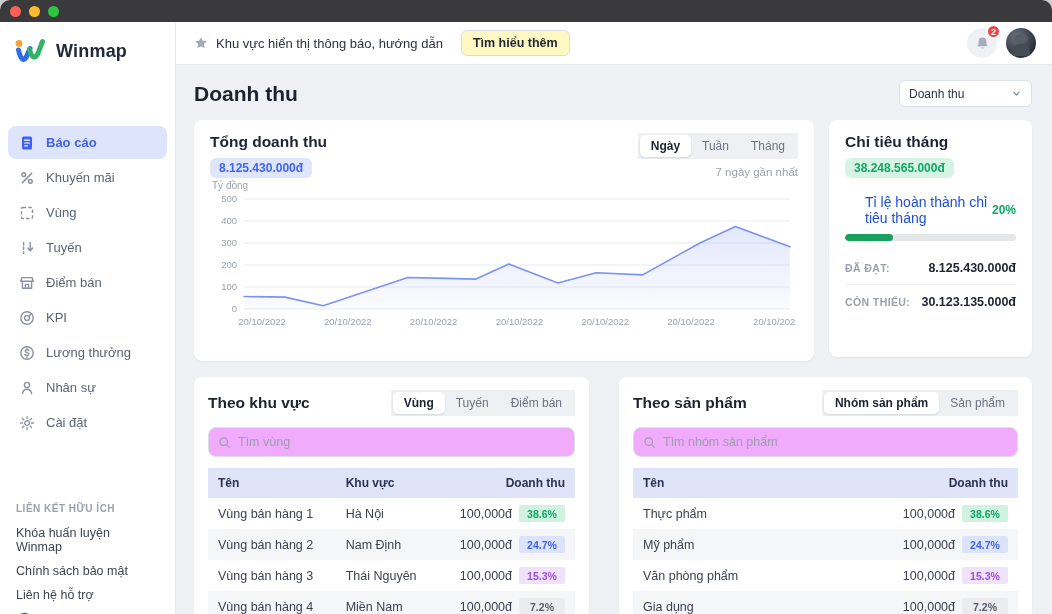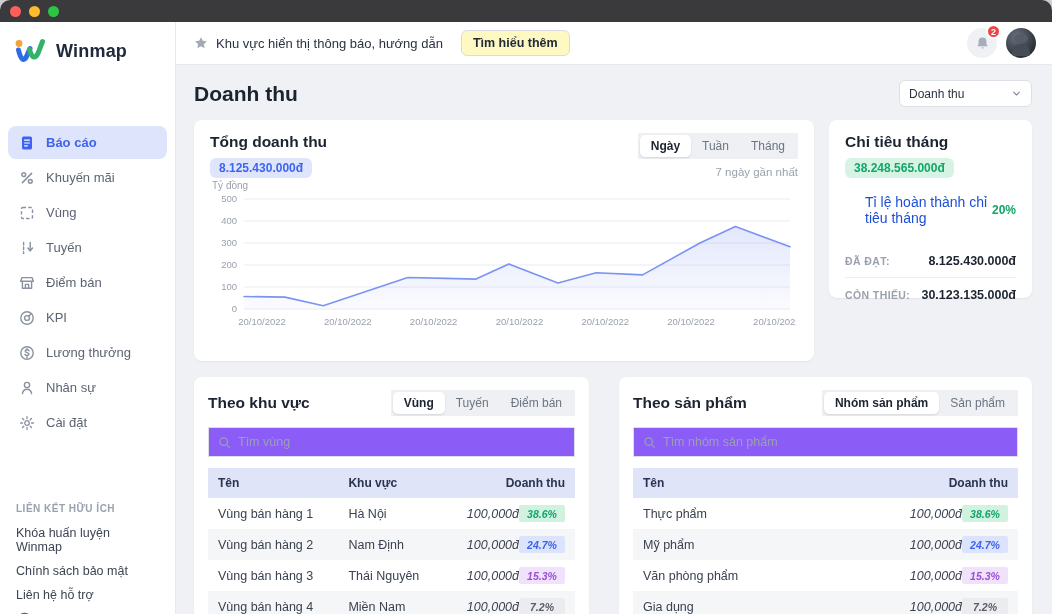--- a/index.html
+++ b/index.html
@@ -68,50 +68,50 @@
   .big-badge { display:inline-block; margin-top:7px; font-size:12px; font-weight:700; padding:3px 9px; border-radius:6px; }
   .big-badge.blue { background:#dfe6fc; color:#3e63f0; }
   .big-badge.green { background:#d7f3e3; color:#12a668; }
   .tabs { background:#eef0f3; border-radius:1px; padding:2px; display:inline-flex; }
   .tab { font-size:12px; color:#6c7483; padding:4px 11px; border-radius:5px; cursor:pointer; white-space:nowrap; }
   .tab.active { background:#fff; color:#1c2331; font-weight:700; box-shadow:0 1px 2px rgba(16,24,40,.12); }
   .range-note { font-size:11.5px; color:#9aa1ae; text-align:right; margin-top:7px; }
   .chart-wrap { margin-top:2px; }
   .unit-label { font-size:10px; color:#9aa0ad; margin:2px 0 0 2px; }
 
-  .target-card { flex:1; height:178px; padding:13px 16px; display:flex; flex-direction:column; }
+  .target-card { flex:1; height:237px; padding:13px 16px; display:flex; flex-direction:column; }
   .prog-row { display:flex; justify-content:space-between; align-items:center; margin-top:16px; }
   .prog-label { font-size:14px; color:#1d4ed8;margin-left:20px; }
   .prog-val { font-size:12px; font-weight:700; color:#12a668; }
   .prog-bar { height:7px; background:#e4e6ea; border-radius:4px; margin-top:8px; overflow:hidden; }
   .prog-fill { height:100%; background:#17a05e; border-radius:4px; }
   .kv-row { display:flex; justify-content:space-between; align-items:center; padding:10px 0 9px 0; border-bottom:1px solid #eceef2; }
   .kv-row:last-of-type { border-bottom:none; }
   .kv-key { font-size:10.5px; font-weight:600; letter-spacing:.4px; color:#9aa1ae; }
   .kv-val { font-size:12.5px; font-weight:800; color:#1c2331; }
   .target-note { margin-top:auto; font-size:12px; line-height:1.45; color:#9aa1ae; padding-bottom:2px; }
 
   .row2 { display:flex; gap:30px; margin-top:16px; }
   .table-card { padding:13px 14px; height:310px; }
   .table-card.region { width:395px; flex-shrink:0; }
   .table-card.product { flex:1; }
   .tc-head { display:flex; justify-content:space-between; align-items:center; }
-  .search-box { margin-top:11px; height:30px; border:1px solid #dcdfe5; border-radius:1px; display:flex;
-                align-items:center; padding:0 9px; gap:7px; background:#8b5cf6; }
+  .search-box { margin-top:11px; height:30px; border:1px solid #dcdfe5; border-radius:8px; display:flex;
+                align-items:center; padding:0 9px; gap:7px; background:#f0abfc; }
   .search-box input { border:none; outline:none; flex:1; font-size:12.5px; color:#2b3240;
                       font-family:"Liberation Sans","DejaVu Sans",sans-serif; background:transparent; }
   .search-box input::placeholder { color:#9aa1ae; }
   .search-ic { color:#9aa1ae; display:flex; }
   table.data { width:100%; border-collapse:collapse; margin-top:11px; }
   table.data th { background:#dfe4f9; font-size:12px; font-weight:700; color:#2a3350; text-align:left;
                   padding:8px 10px; }
   table.data th:last-child { text-align:right; }
   table.data td { font-size:12.5px; color:#3a4150; padding:7px 10px; }
   table.data tr.alt td { background:#f5f6f8; }
-  .rev-cell { display:flex; justify-content:flex-end; align-items:center; white-space:nowrap;font-style:italic; }
+  .rev-cell { display:flex; justify-content:flex-end; align-items:center; gap:7px; white-space:nowrap; }
   .pct-badge { font-size:10.5px; font-weight:700; padding:2.5px 7px; border-radius:2px; min-width:46px; text-align:center; }
   .pct-badge.green { background:#d2f2e0; color:#0ea56a; }
   .pct-badge.blue { background:#dbe4fc; color:#3f63ea; }
   .pct-badge.purple { background:#efe2fa; color:#9c4fd6; }
   .pct-badge.gray { background:#ececef; color:#565d6b; }
 </style>
 </head>
 <body>
 
 <div class="window">

